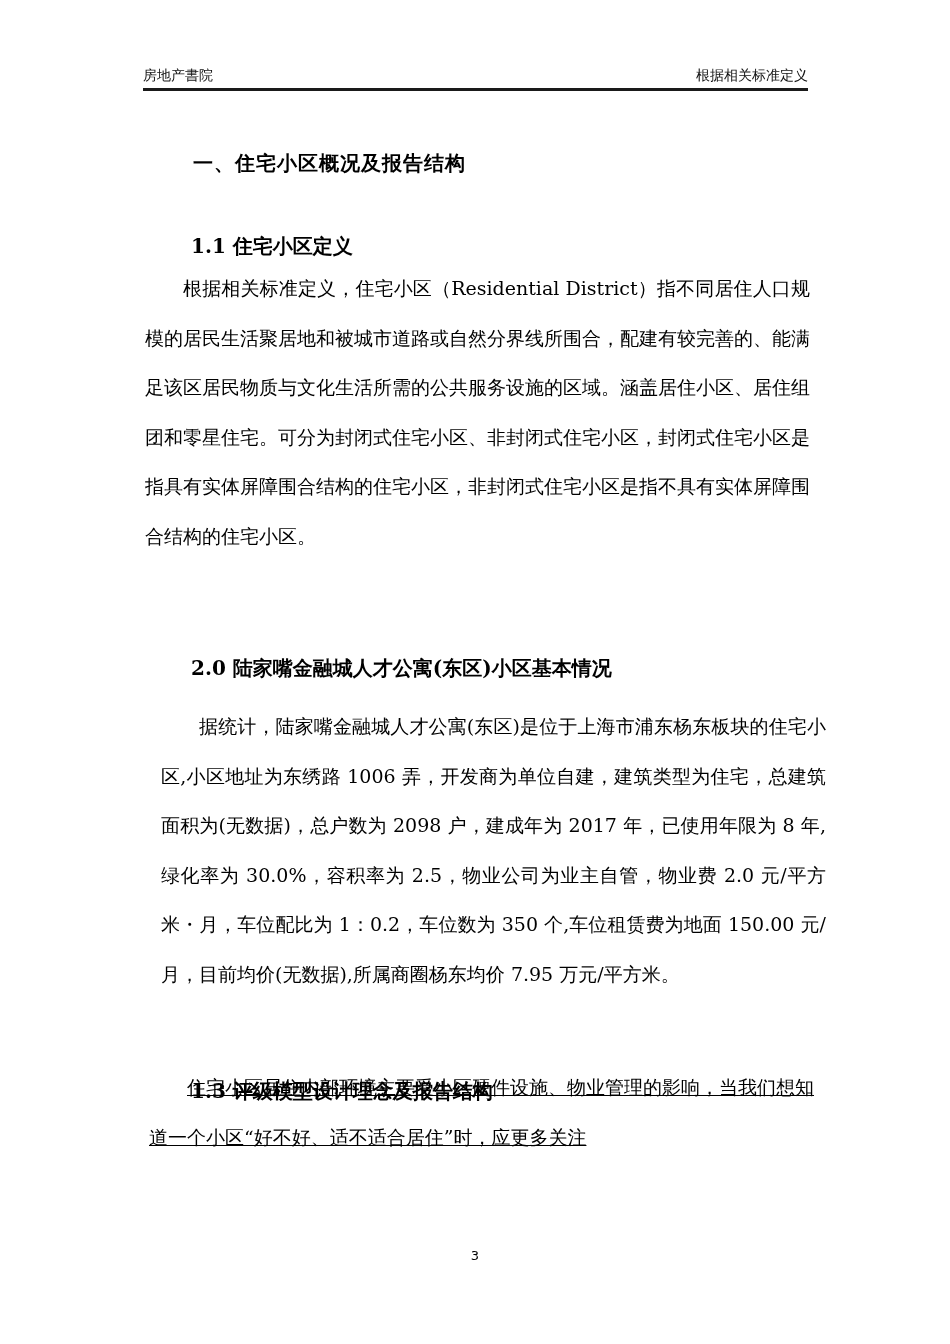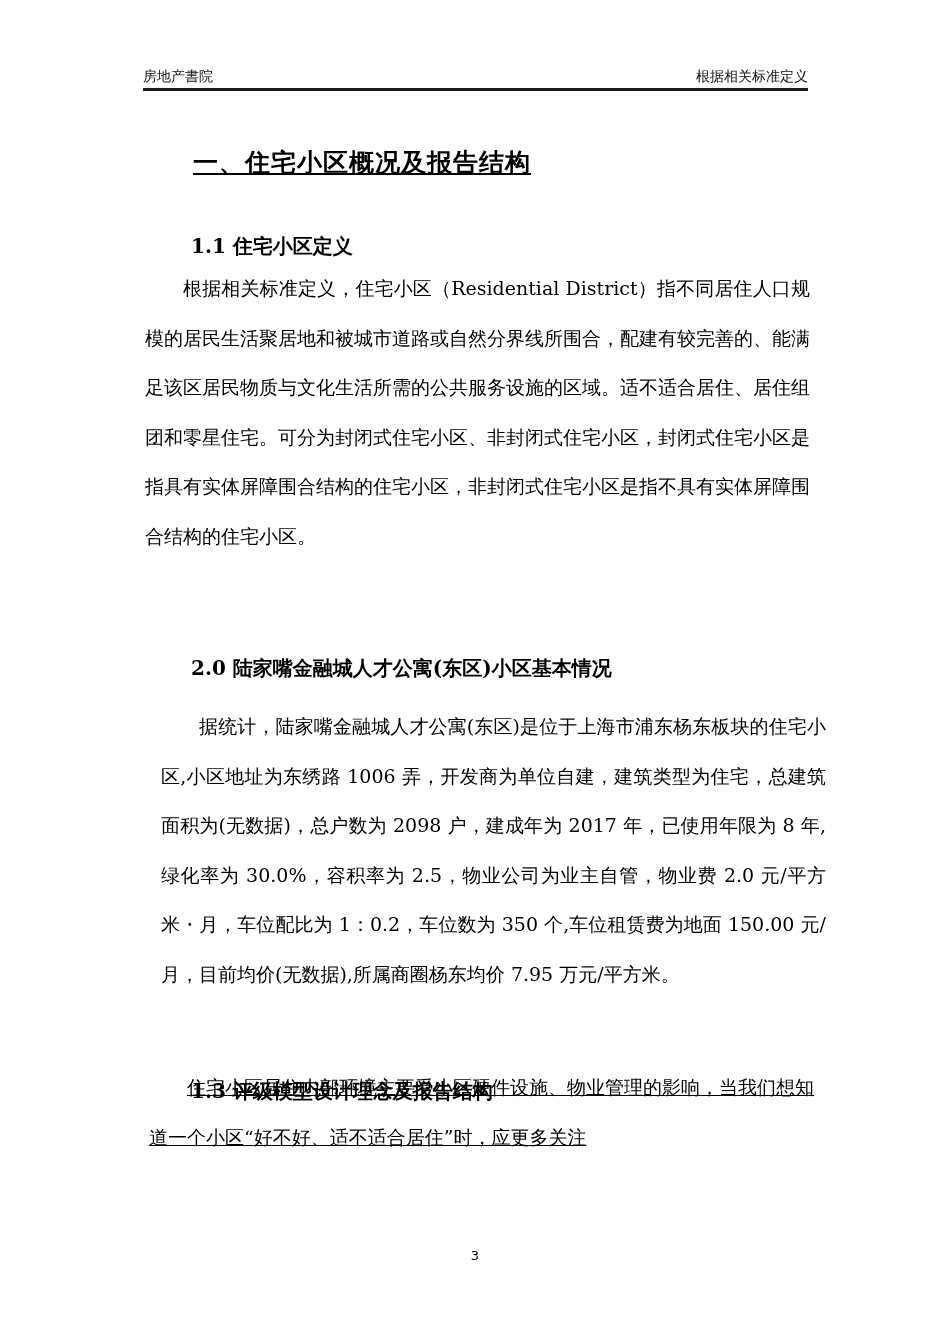--- a/index.html
+++ b/index.html
@@ -1,42 +1,42 @@
 <!DOCTYPE html>
 <html><head>
 <meta charset="utf-8">
 <style>
   html, body { margin: 0; padding: 0; background: #ffffff; }
   body { width: 950px; height: 1344px; position: relative; overflow: hidden;
          font-family: "DejaVu Serif", "Liberation Serif", serif; color: #000; }
   .header { position: absolute; left: 143px; top: 66px; width: 665px; height: 22px; }
-  .header-left, .header-right { position: absolute; top: 0; font-family: Liberation Sans, sans-serif; font-size: 14px; line-height: 20px; color: #111; }
+  .header-left, .header-right { position: absolute; top: 0; font-family: Liberation Mono, monospace; font-size: 14px; line-height: 20px; color: #111; }
   .header-left { left: 0; }
   .header-right { right: 0; }
   .header-rule { position: absolute; left: 143px; top: 88px; width: 665px; height: 3px; background: #1a1a1a; }
   .content { position: absolute; left: 145px; top: 0; width: 665px; }
-  .h1 { position: absolute; left: 48px; top: 145px; font-size: 25px; font-weight: bold; line-height: 36px; white-space: nowrap; letter-spacing: 1px; text-decoration: underline; }
+  .h1 { position: absolute; left: 48px; top: 145px; font-size: 20px; font-weight: bold; line-height: 36px; white-space: nowrap; letter-spacing: 1px; }
   .h2 { position: absolute; left: 46px; font-size: 20px; font-weight: bold; line-height: 30px; white-space: nowrap; margin-top: 20px; }
   .para { position: absolute; left: 0; width: 665px; font-size: 19px; line-height: 49.5px; text-align: justify; text-indent: 2em; }
   .page-number { position: absolute; left: 0; width: 950px; top: 1248px; text-align: center; font-family: "DejaVu Sans", "Liberation Sans", sans-serif; font-size: 13px; }
 </style>
 </head>
 <body>
 
 <div class="header">
   <span class="header-left">房地产書院</span>
   <span class="header-right">根据相关标准定义</span>
 </div>
 <div class="header-rule"></div>
 
 <div class="content">
   <div class="h1">一、住宅小区概况及报告结构</div>
 
   <div class="h2" style="top:211px;">1.1 住宅小区定义</div>
-  <p class="para" style="top:264px;margin:0;">根据相关标准定义，住宅小区（Residential District）指不同居住人口规模的居民生活聚居地和被城市道路或自然分界线所围合，配建有较完善的、能满足该区居民物质与文化生活所需的公共服务设施的区域。适不适合居住、居住组团和零星住宅。可分为封闭式住宅小区、非封闭式住宅小区，封闭式住宅小区是指具有实体屏障围合结构的住宅小区，非封闭式住宅小区是指不具有实体屏障围合结构的住宅小区。</p>
+  <p class="para" style="top:264px;margin:0;">根据相关标准定义，住宅小区（Residential District）指不同居住人口规模的居民生活聚居地和被城市道路或自然分界线所围合，配建有较完善的、能满足该区居民物质与文化生活所需的公共服务设施的区域。涵盖居住小区、居住组团和零星住宅。可分为封闭式住宅小区、非封闭式住宅小区，封闭式住宅小区是指具有实体屏障围合结构的住宅小区，非封闭式住宅小区是指不具有实体屏障围合结构的住宅小区。</p>
 
   <div class="h2" style="top:633px;">2.0 陆家嘴金融城人才公寓(东区)小区基本情况</div>
   <p class="para" style="top:686px;margin:16px;">据统计，陆家嘴金融城人才公寓(东区)是位于上海市浦东杨东板块的住宅小区,小区地址为东绣路 1006 弄，开发商为单位自建，建筑类型为住宅，总建筑面积为(无数据)，总户数为 2098 户，建成年为 2017 年，已使用年限为 8 年,绿化率为 30.0%，容积率为 2.5，物业公司为业主自管，物业费 2.0 元/平方米・月，车位配比为 1：0.2，车位数为 350 个,车位租赁费为地面 150.00 元/月，目前均价(无数据),所属商圈杨东均价 7.95 万元/平方米。</p>
 
   <div class="h2" style="top:1056px;">1.3 评级模型设计理念及报告结构</div>
   <p class="para" style="top:1059px;margin:4px;text-decoration:underline;">住宅小区居住内部环境主要受小区硬件设施、物业管理的影响，当我们想知道一个小区“好不好、适不适合居住”时，应更多关注</p>
 </div>
 
 <div class="page-number">3</div>
 

